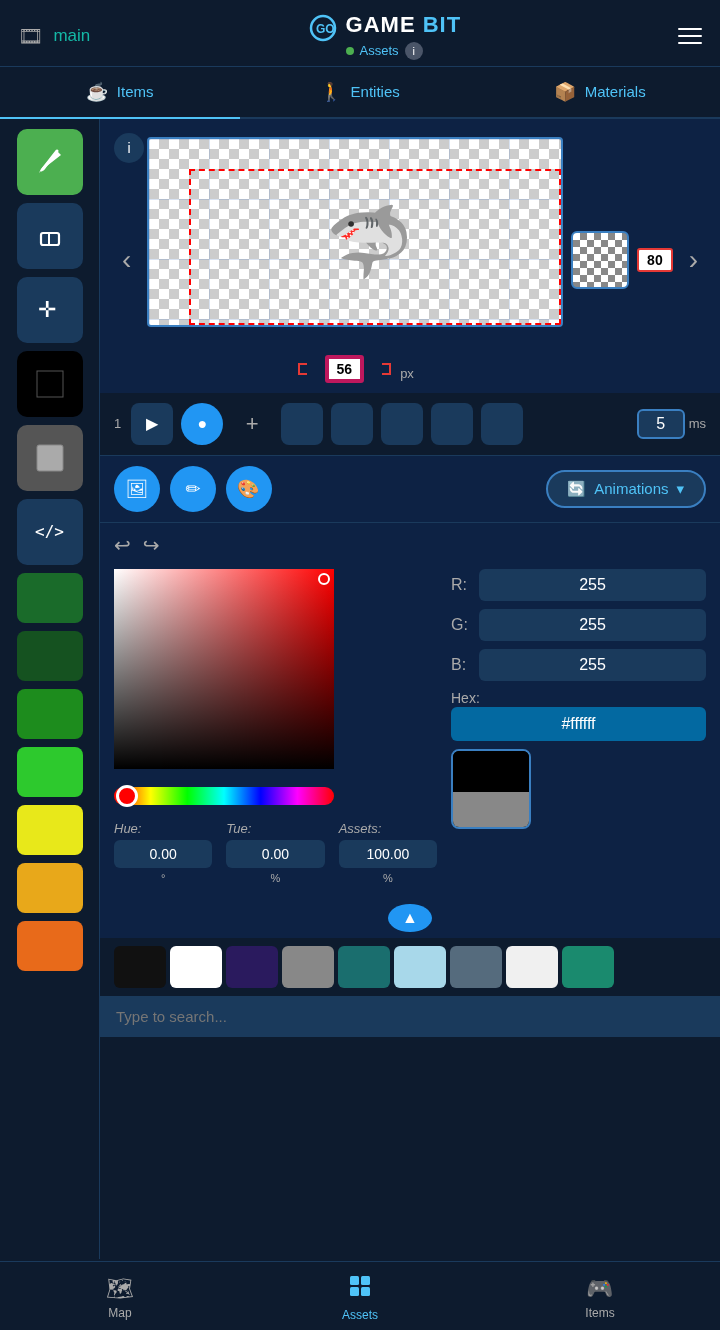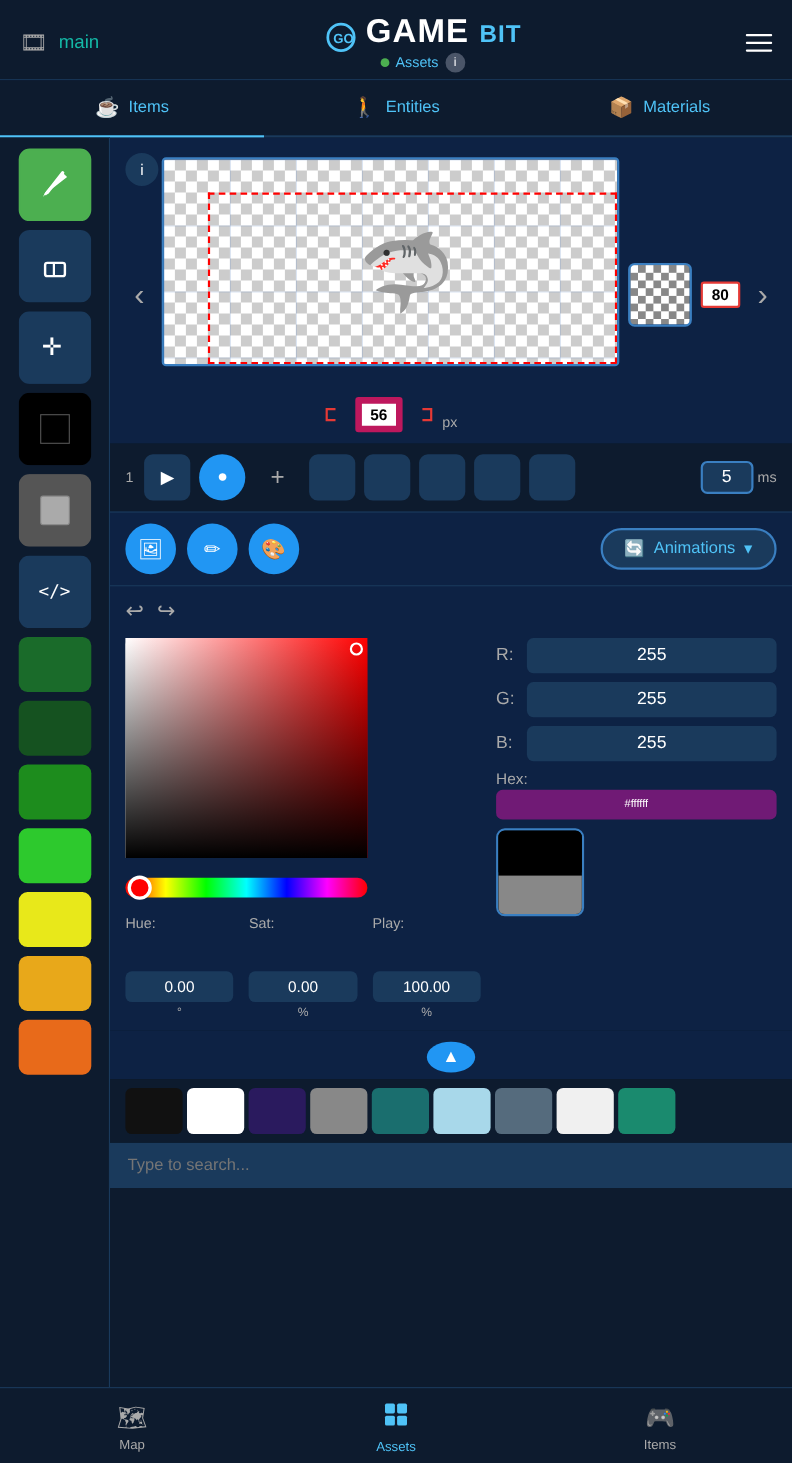--- a/index.html
+++ b/index.html
@@ -225,21 +225,21 @@
       margin-left: 30px;
       margin-top: 20px;
     }
     .width-box {
       background: #fff;
       color: #000;
       font-size: 14px;
       font-weight: bold;
       padding: 2px 8px;
       border-radius: 3px;
-      border: 6px solid #be185d;
+      border: 4px solid #be185d;
     }
     .height-box {
       background: #fff;
       color: #000;
       font-size: 14px;
       font-weight: bold;
       padding: 2px 8px;
       border-radius: 3px;
       border: 2px solid #e53935;
     }
@@ -412,25 +412,25 @@
       font-size: 16px;
       padding: 7px 10px;
       text-align: center;
     }
     .hex-label {
       color: #aaa;
       font-size: 14px;
     }
     .hex-input {
       width: 100%;
-      background: #701a75;
+      background: #0369a1;
       border: none;
       border-radius: 6px;
       color: #fff;
-      font-size: 10px;
+      font-size: 16px;
       padding: 8px 10px;
       text-align: center;
     }
     .color-preview-box {
       width: 80px; height: 80px;
       background: #000;
       border-radius: 8px;
       border: 2px solid #3a7fc1;
       overflow: hidden;
       flex-shrink: 0;
@@ -456,31 +456,31 @@
     }
     .hsl-group {
       display: flex;
       flex-direction: column;
       gap: 4px;
       flex: 1;
     }
     .hsl-title {
       color: #aaa;
       font-size: 13px;
+      font-style: italic;
     }
     .hsl-input {
       background: #1a3a5c;
       border: none;
       border-radius: 6px;
       color: #fff;
       font-size: 14px;
       padding: 6px 8px;
       text-align: center;
       width: 100%;
-      margin-top: 32px;
     }
 
     
     .collapse-row {
       display: flex;
       justify-content: center;
       padding: 10px 0 6px 0;
       background: #0d2244;
     }
     .collapse-btn {
@@ -570,21 +570,21 @@
     <span class="header-title">main</span>
   </div>
   <div class="header-center">
     <div>
       <span class="logo-go">
         <svg width="32" height="28" viewBox="0 0 32 28" style="vertical-align:middle;margin-right:2px">
           <circle cx="16" cy="14" r="12" fill="none" stroke="#4fc3f7" stroke-width="2.5"></circle>
           <text x="9" y="19" font-size="12" fill="#4fc3f7" font-weight="bold">GO</text>
         </svg>
       </span>
-      <span style="font-size:30px;font-weight:bold;color:#fff;letter-spacing:1px">GAME </span>
+      <span style="font-size:22px;font-weight:bold;color:#fff;letter-spacing:1px">GAME </span>
       <span style="font-size:22px;font-weight:bold;color:#4fc3f7;letter-spacing:1px">BIT</span>
     </div>
     <div class="online-row">
       <span class="online-dot"></span>
       <span>Assets</span>
       <span class="info-icon">i</span>
     </div>
   </div>
   <div class="hamburger">
     <span></span>
@@ -735,26 +735,26 @@
           <div class="hue-bar">
             <div style="position:relative;width:22px;height:22px;background:#f00;border-radius:50%;border:3px solid #fff;top:-2px;left:2px"></div>
           </div>
           <div class="hsl-row">
             <div class="hsl-group">
               <span class="hsl-title">Hue:</span>
               <input class="hsl-input" type="text" value="0.00" style="">
               <span style="font-size:11px;color:#aaa;text-align:center">°</span>
             </div>
             <div class="hsl-group">
-              <span class="hsl-title">Sat:</span>
+              <span class="hsl-title">Tue:</span>
               <input class="hsl-input" type="text" value="0.00" style="">
               <span style="font-size:11px;color:#aaa;text-align:center">%</span>
             </div>
             <div class="hsl-group">
-              <span class="hsl-title">Play:</span>
+              <span class="hsl-title">Assets:</span>
               <input class="hsl-input" type="text" value="100.00" style="">
               <span style="font-size:11px;color:#aaa;text-align:center">%</span>
             </div>
           </div>
         </div>
 
         <div class="color-values">
           <div class="rgb-row">
             <span class="rgb-label">R:</span>
             <input class="rgb-input" type="text" value="255" style="">

